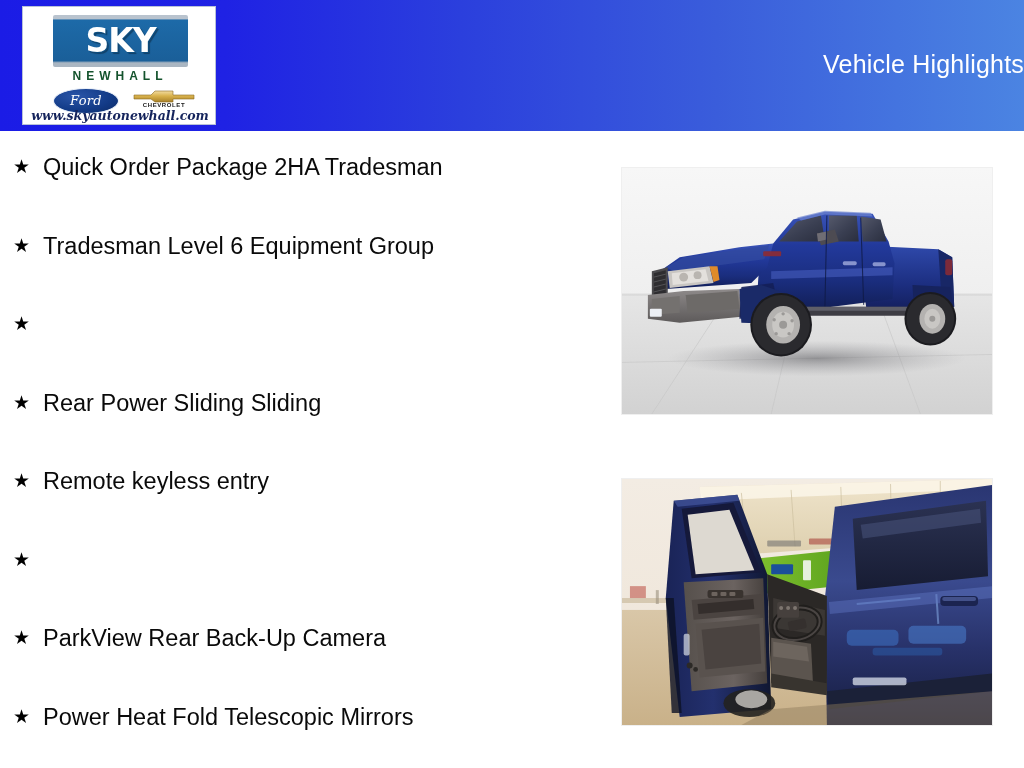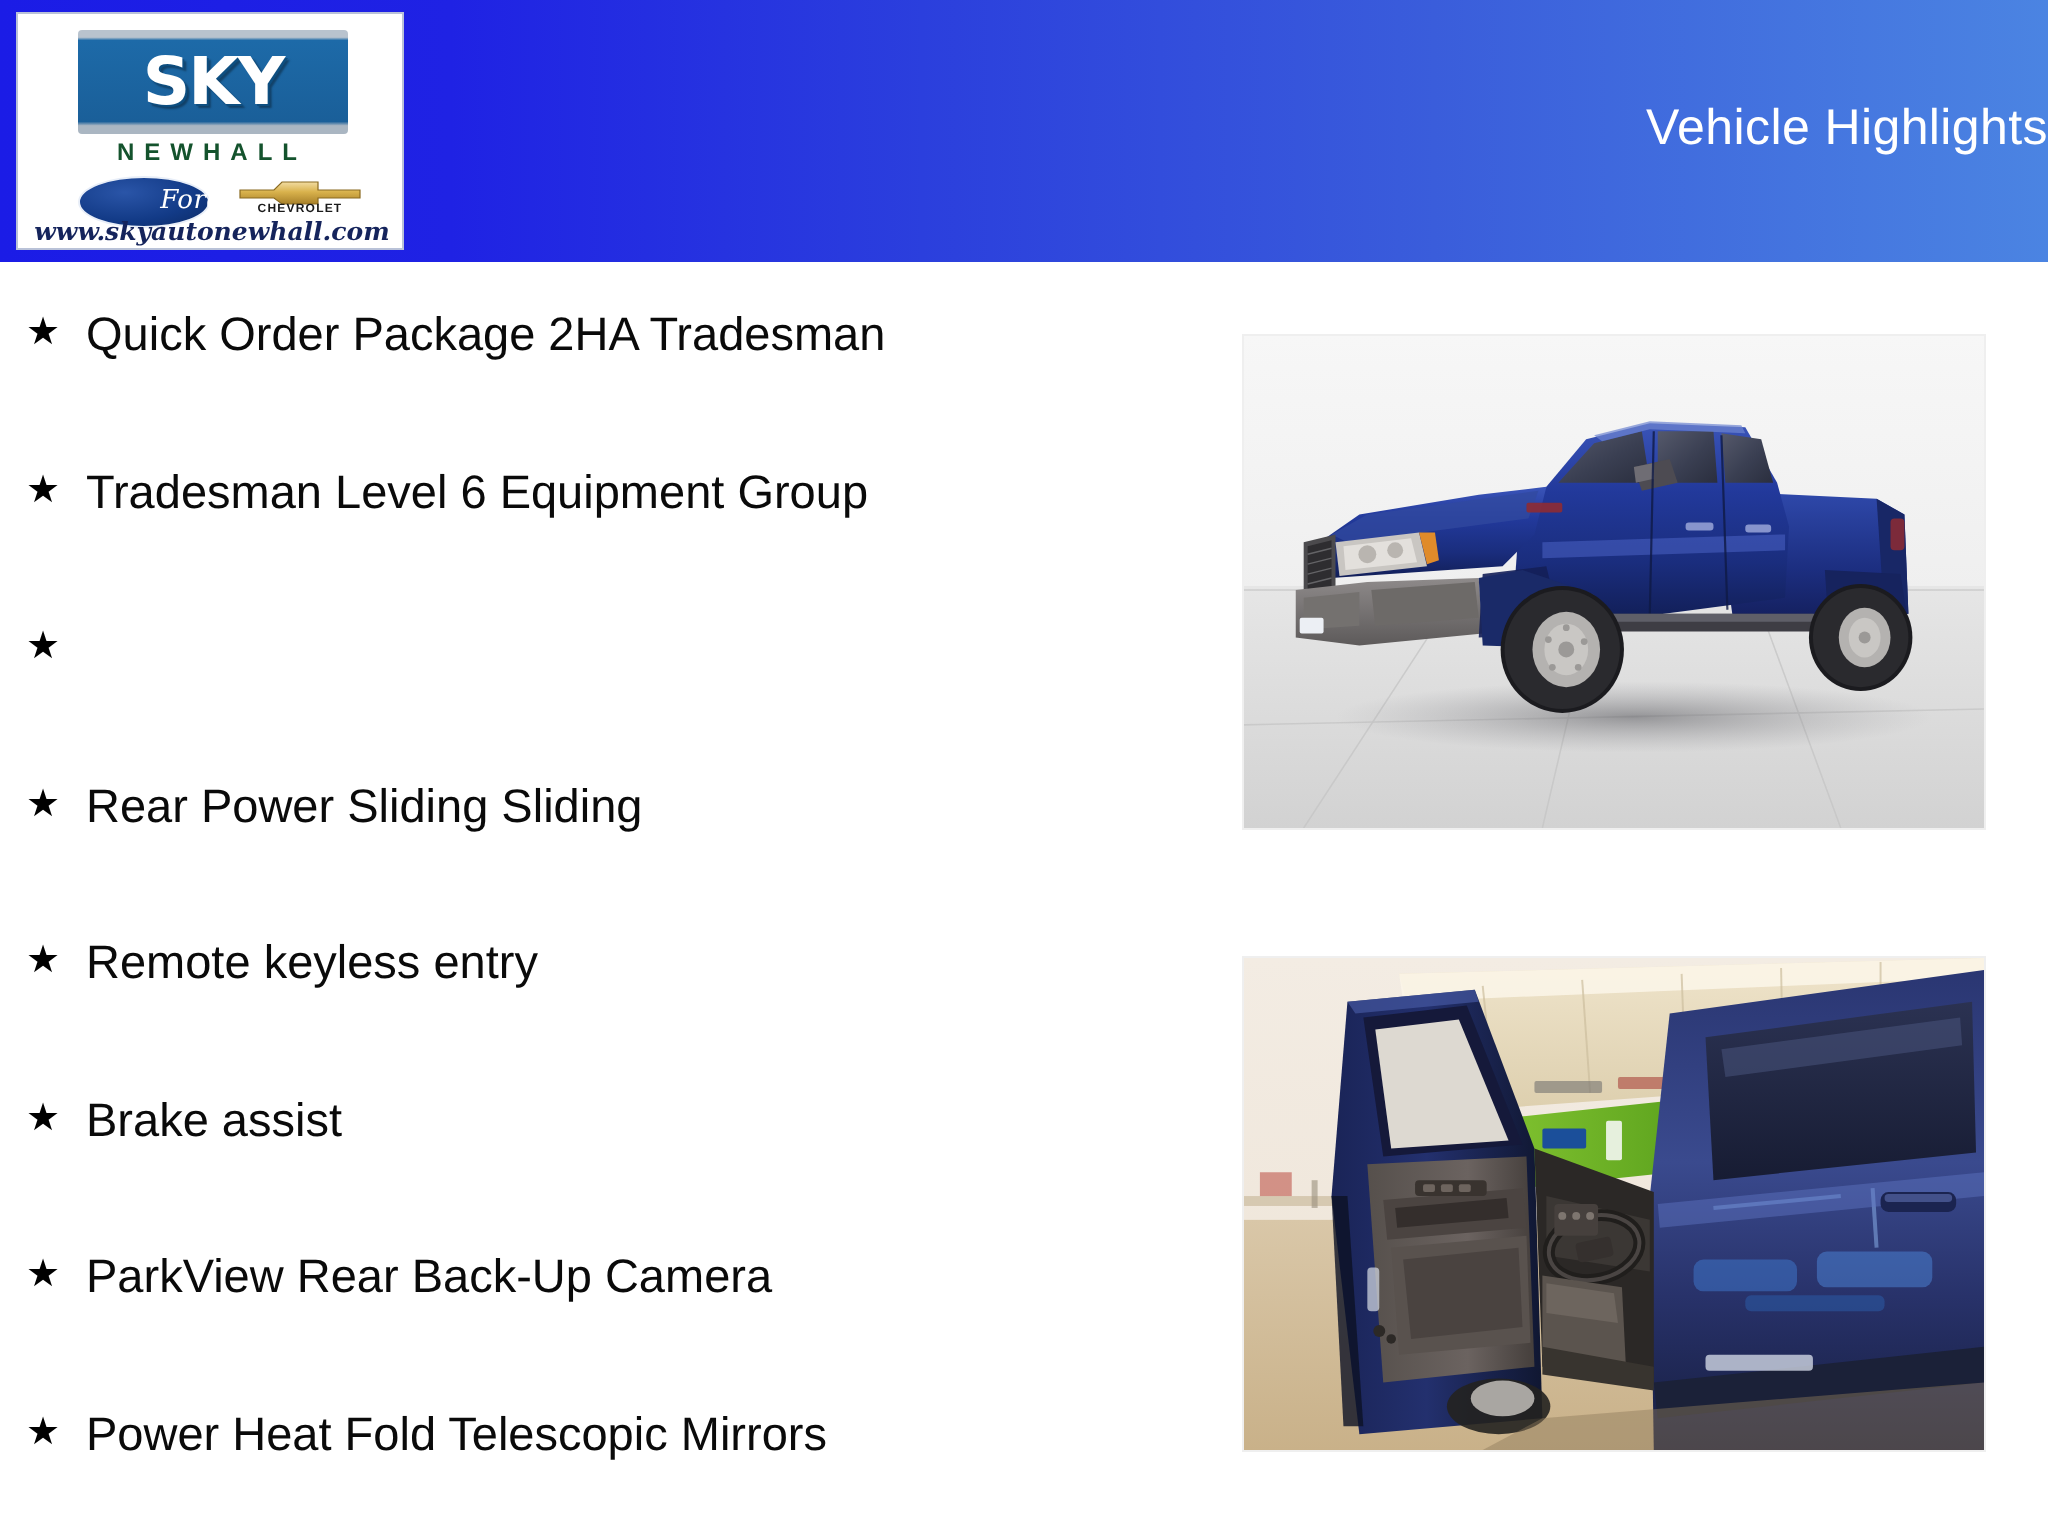--- a/index.html
+++ b/index.html
@@ -32,21 +32,21 @@
     text-align: right;
     color: #ffffff;
     font-size: 25px;
     letter-spacing: 0.2px;
     white-space: nowrap;
   }
 
   
   #dealer-logo {
     position: absolute;
-    left: 8px;
+    left: 22px;
     top: 6px;
     width: 194px;
     height: 119px;
     background: #ffffff;
     border: 1px solid #b9c2d8;
     box-sizing: border-box;
     overflow: hidden;
   }
   .logo-skybox {
     position: absolute;
@@ -103,21 +103,20 @@
     position: absolute;
     left: 0;
     top: 4px;
     width: 64px;
     text-align: center;
     font-family: "DejaVu Serif", serif;
     font-style: italic;
     font-size: 13px;
     color: #ffffff;
     letter-spacing: 0.3px;
-    padding-left: 24px;
   }
   .chev-wrap {
     position: absolute;
     left: 108px;
     top: 0px;
     width: 66px;
     height: 25px;
   }
   .chev-bowtie {
     position: absolute;
@@ -259,21 +258,20 @@
     <span class="highlight-label">Rear Power Sliding Sliding</span>
   </div>
 
   <div class="highlight-item">
     <span class="bullet-star">★</span>
     <span class="highlight-label">Remote keyless entry</span>
   </div>
 
   <div class="highlight-item">
     <span class="bullet-star">★</span>
-    <span class="highlight-label">Brake assist</span>
   </div>
 
   <div class="highlight-item">
     <span class="bullet-star">★</span>
     <span class="highlight-label">ParkView Rear Back-Up Camera</span>
   </div>
 
   <div class="highlight-item">
     <span class="bullet-star">★</span>
     <span class="highlight-label">Power Heat Fold Telescopic Mirrors</span>

